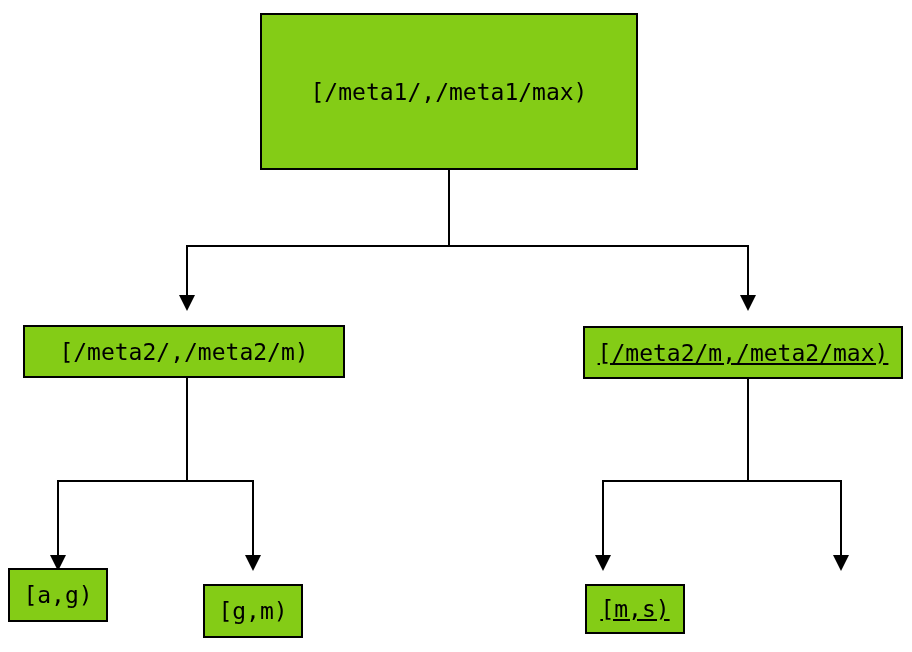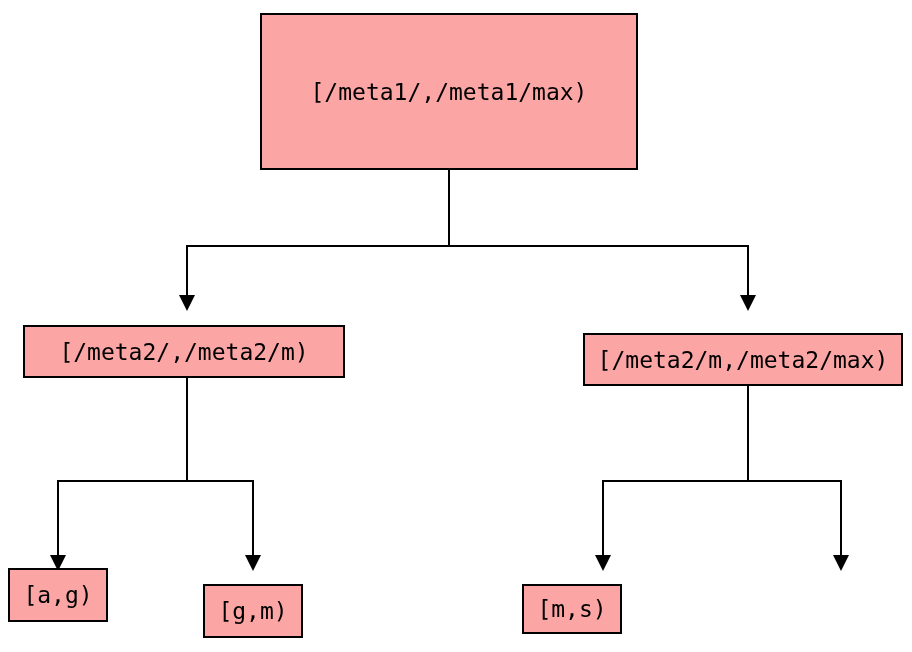--- a/index.html
+++ b/index.html
@@ -19,34 +19,34 @@
     position: absolute;
     left: 0;
     top: 0;
     width: 912px;
     height: 652px;
   }
   .node {
     position: absolute;
     box-sizing: border-box;
     border: 2px solid #000000;
-    background: #fca5a5;
+    background: #84cc16;
     display: flex;
     align-items: center;
     justify-content: center;
     font-size: 23px;
     color: #000000;
     white-space: nowrap;
   }
   .node-root        { left: 260px; top: 13px;  width: 378px; height: 157px; }
   .node-left-child  { left: 23px;  top: 325px; width: 322px; height: 53px;  }
-  .node-right-child { left: 583px; top: 333px; width: 320px; height: 53px;  }
+  .node-right-child { left: 583px; top: 326px; width: 320px; height: 53px; text-decoration: underline;  }
   .node-leaf-a-g    { left: 8px;   top: 568px; width: 100px; height: 54px;  }
   .node-leaf-g-m    { left: 203px; top: 584px; width: 100px; height: 54px; text-align: right;  }
-  .node-leaf-m-s    { left: 522px; top: 584px; width: 100px; height: 50px;  }
+  .node-leaf-m-s    { left: 585px; top: 584px; width: 100px; height: 50px; text-decoration: underline;  }
   .node-leaf-s-max  { left: 777px; top: 584px; width: 126px; height: 54px;  }
 </style>
 </head>
 <body>
 
 <div class="canvas">
 
   <svg class="edges-layer" width="912" height="652" viewBox="0 0 912 652" xmlns="http://www.w3.org/2000/svg">
 
     <path d="M449,170 V246" stroke="#000000" stroke-width="2" fill="none"></path>

